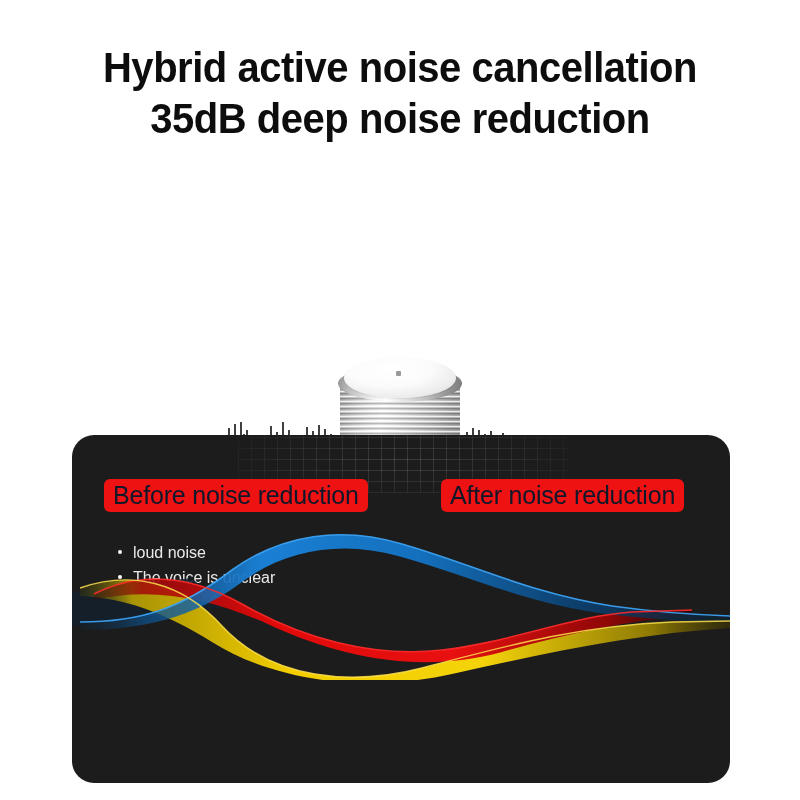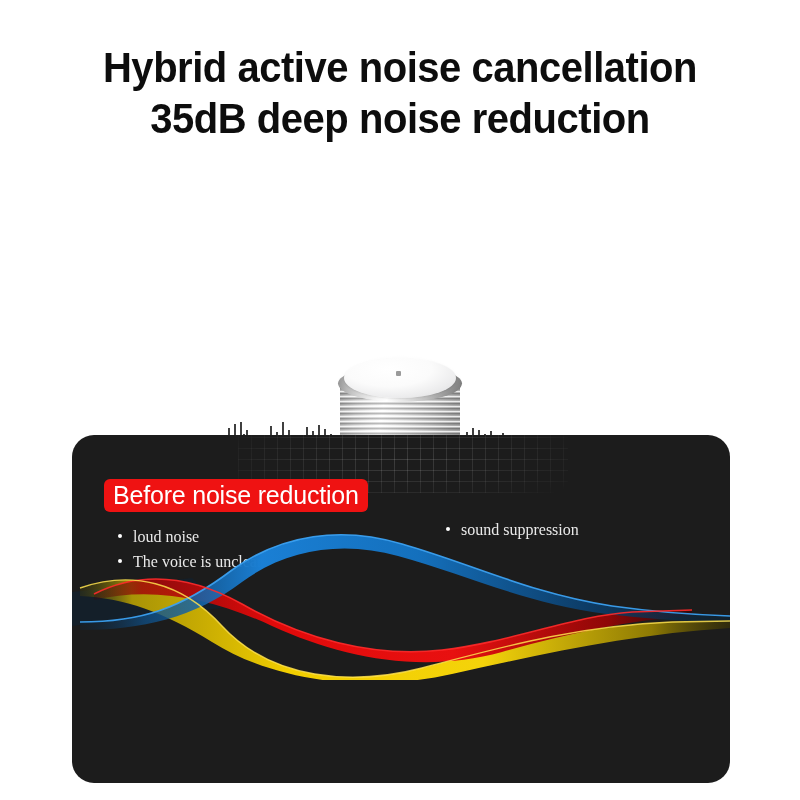--- a/index.html
+++ b/index.html
@@ -119,30 +119,30 @@
       repeating-linear-gradient(90deg, rgba(255,255,255,.16) 0 1px, rgba(255,255,255,0) 1px 13px),
       repeating-linear-gradient(0deg,  rgba(255,255,255,.16) 0 1px, rgba(255,255,255,0) 1px 11px);
     -webkit-mask-image:radial-gradient(ellipse 62% 90% at 50% 45%, #000 0%, rgba(0,0,0,.35) 72%, transparent 100%);
             mask-image:radial-gradient(ellipse 62% 90% at 50% 45%, #000 0%, rgba(0,0,0,.35) 72%, transparent 100%);
     opacity:.9;
   }
 
   .badge{
     position:absolute;top:44px;height:33px;
     background:#ef1212;border-radius:6px;
-    color:#ffffff;font-size:25px;line-height:33px;font-weight:500;
+    color:#0f172a;font-size:25px;line-height:33px;font-weight:500;
     padding:0 9px;white-space:nowrap;
     font-family:"Liberation Sans Narrow","Liberation Sans",sans-serif;
     letter-spacing:-0.2px;
   }
   .badge-before{left:32px;}
   .badge-after{left:369px;}
 
   .bullets{position:absolute;color:#e9e9e9;font-size:16px;line-height:23px;
-           font-family:Liberation Serif, serif;}
+           font-family:Liberation Sans, sans-serif;margin-top:16px;}
   .bullets-before{left:44px;top:90px;}
   .bullets-after{left:372px;top:83px;}
   .bullets li{list-style:none;position:relative;padding-left:17px;margin:0 0 2px 0;white-space:nowrap;}
   .bullets ul{margin:0;padding:0;}
   .bullets li:before{
     content:"";position:absolute;left:2px;top:9px;width:4px;height:4px;
     background:#ffffff;border-radius:50%;
   }
 
   
@@ -254,31 +254,31 @@
         <line x1="71" y1="24" x2="71" y2="28"></line>
       </g>
     </svg>
   </div>
 
   <div class="panel">
 
     <div class="panel-mesh"></div>
 
     <div class="badge badge-before">Before noise reduction</div>
+    <div class="badge badge-after">After noise reduction</div>
 
     <div class="bullets bullets-before">
       <ul>
         <li>loud noise</li>
         <li>The voice is unclear</li>
       </ul>
     </div>
 
     <div class="bullets bullets-after">
       <ul>
-        <li>sound suppression</li>
       </ul>
     </div>
 
     <svg class="waves" viewBox="0 0 658 150" preserveAspectRatio="none">
       <defs>
         <linearGradient id="gBlue" x1="0" y1="0" x2="1" y2="0">
           <stop offset="0.00" stop-color="#0a2a4a" stop-opacity="0.15"></stop>
           <stop offset="0.10" stop-color="#0f4f86" stop-opacity="0.75"></stop>
           <stop offset="0.28" stop-color="#1a7fd4"></stop>
           <stop offset="0.52" stop-color="#1470bd"></stop>

